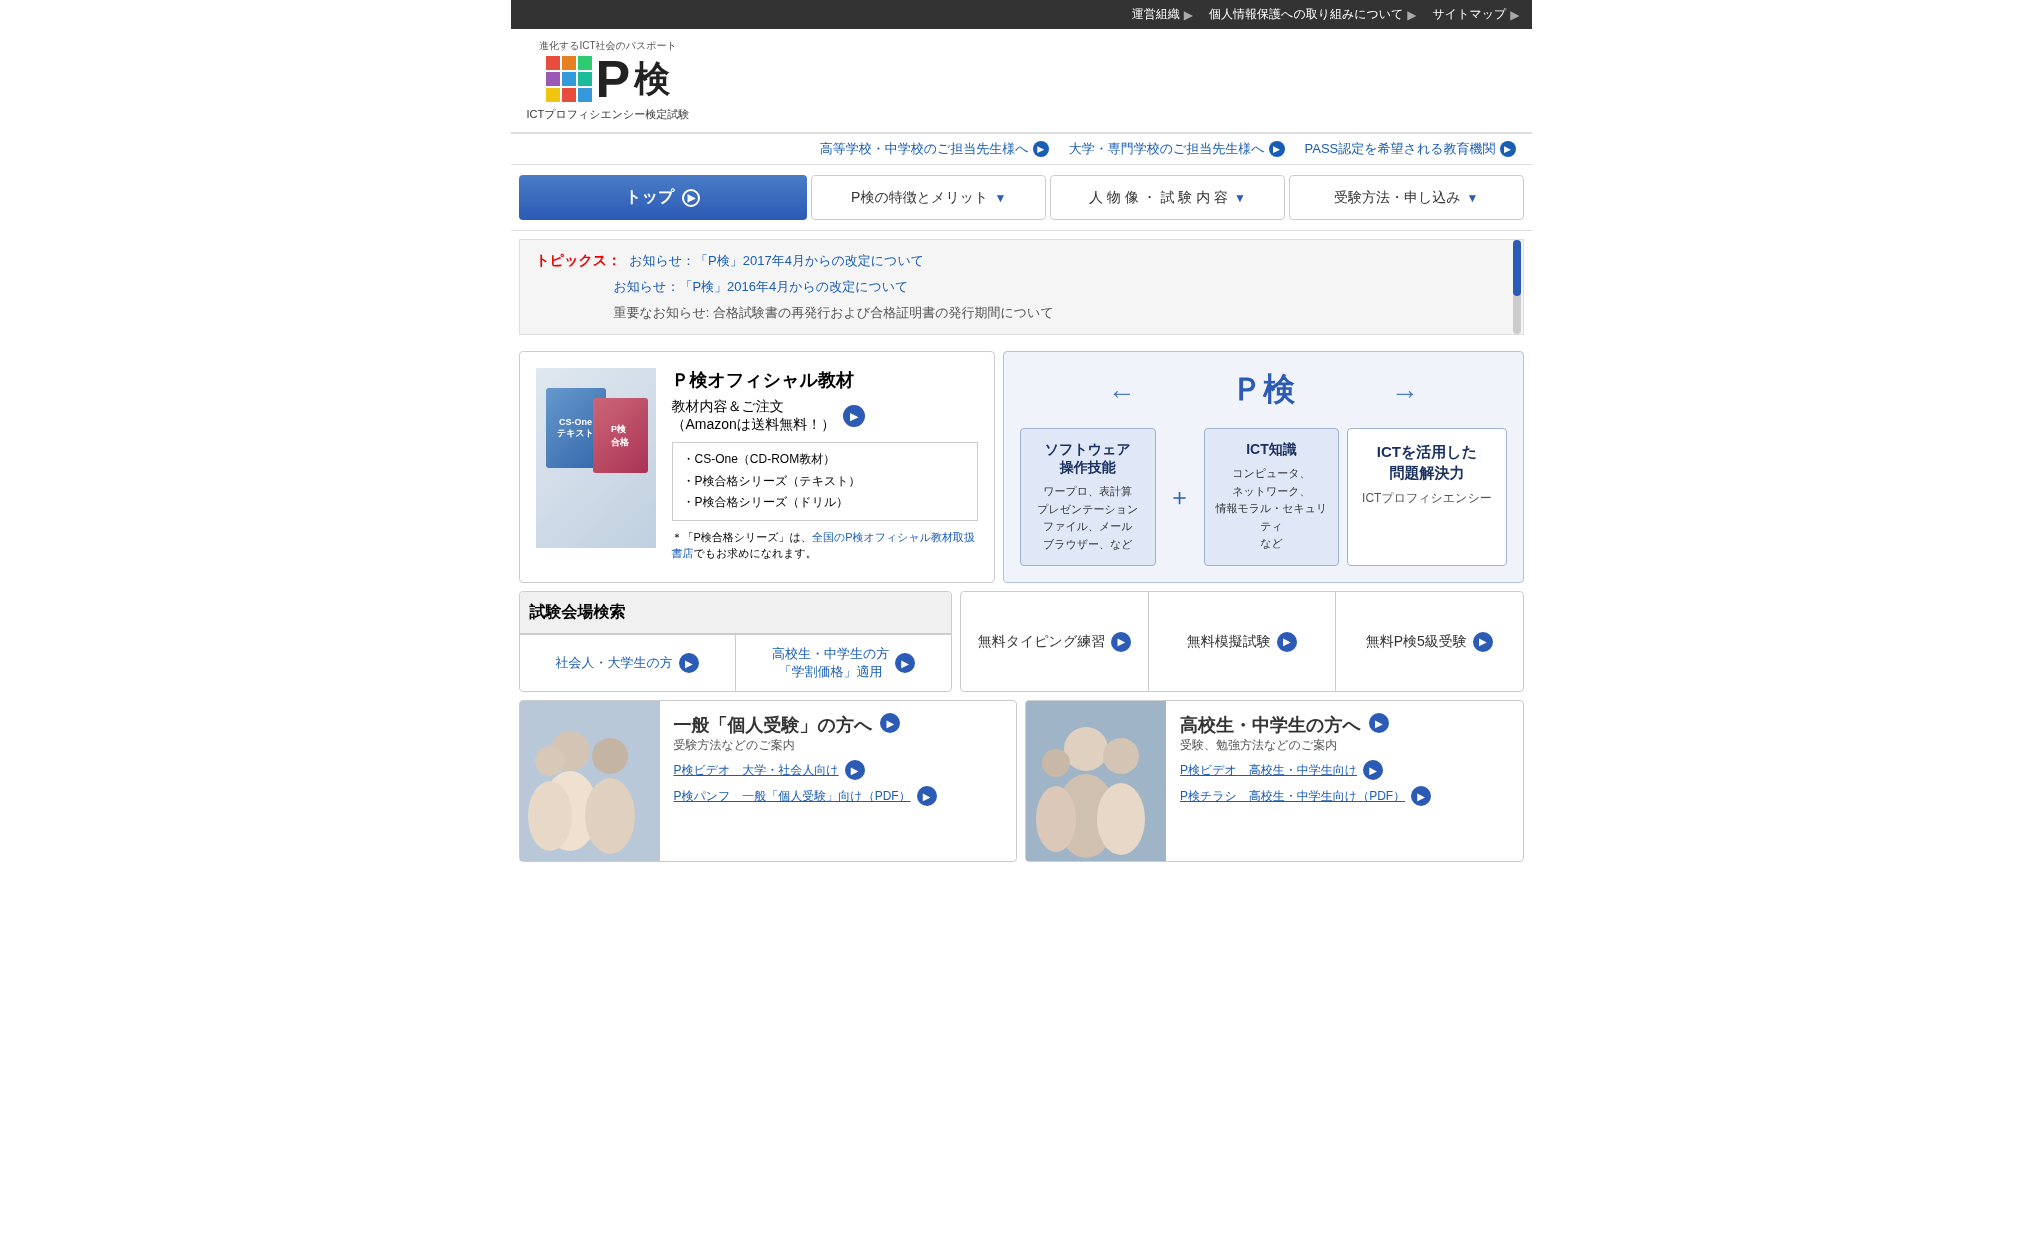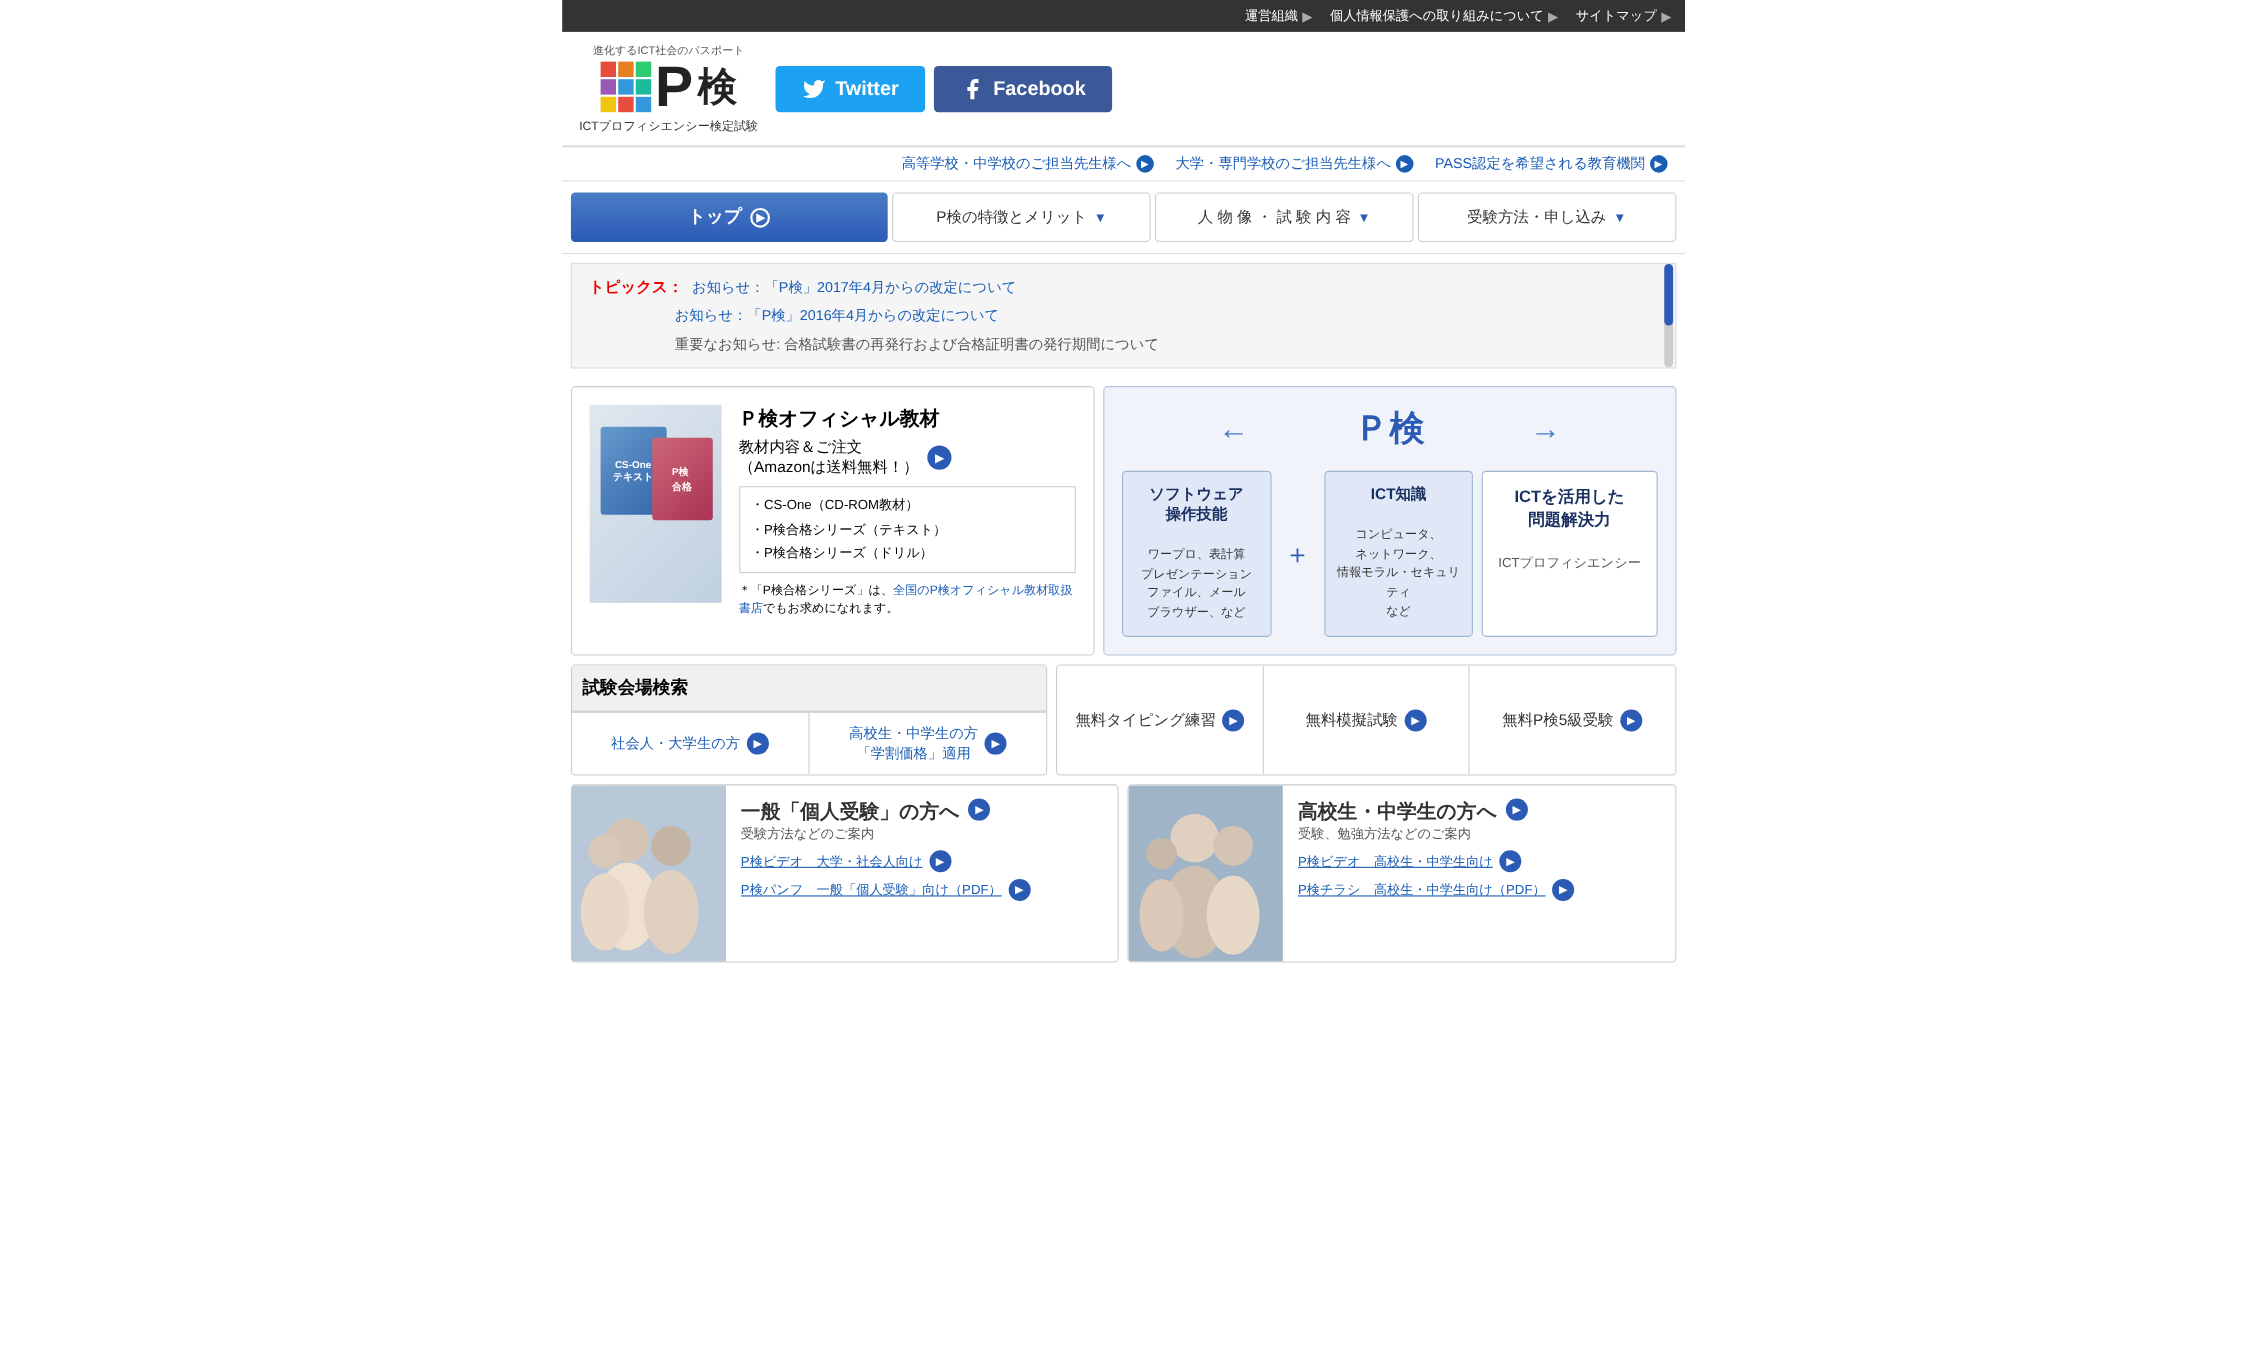--- a/index.html
+++ b/index.html
@@ -270,21 +270,21 @@
     .pken-boxes { display: flex; gap: 8px; align-items: stretch; }
     .pken-box {
       flex: 1;
       background: #e0e8f8;
       border: 1px solid #a0b4d0;
       border-radius: 4px;
       padding: 12px 8px;
       text-align: center;
       font-size: 13px;
     }
-    .pken-box-title { font-weight: bold; font-size: 14px; color: #1a3060; margin-bottom: 19px; }
+    .pken-box-title { font-weight: bold; font-size: 14px; color: #1a3060; margin-bottom: 6px; }
     .pken-box-sub { font-size: 11px; color: #333; line-height: 1.6; }
     .pken-plus { font-size: 24px; color: #2b5bb5; display: flex; align-items: center; padding: 0 4px; }
     .pken-box-right {
       flex: 1.2;
       background: #fff;
       border: 1px solid #a0b4d0;
       border-radius: 4px;
       padding: 12px 8px;
       text-align: center;
     }
@@ -410,34 +410,20 @@
         <div style="background:#f1c40f"></div>
         <div style="background:#e74c3c"></div>
         <div style="background:#3498db"></div>
       </div>
       <span class="logo-text">P</span>
       <span class="logo-kanji">検</span>
     </div>
     <div class="logo-bottom">ICTプロフィシエンシー検定試験</div>
   </div>
 
-  <div class="social-buttons">
-    <button class="twitter-btn">
-      <svg width="22" height="22" viewBox="0 0 24 24" fill="white">
-        <path d="M23 3a10.9 10.9 0 01-3.14 1.53 4.48 4.48 0 00-7.86 3v1A10.66 10.66 0 013 4s-4 9 5 13a11.64 11.64 0 01-7 2c9 5 20 0 20-11.5a4.5 4.5 0 00-.08-.83A7.72 7.72 0 0023 3z"></path>
-      </svg>
-      <span>Twitter</span>
-    </button>
-    <button class="facebook-btn">
-      <svg width="22" height="22" viewBox="0 0 24 24" fill="white">
-        <path d="M18 2h-3a5 5 0 00-5 5v3H7v4h3v8h4v-8h3l1-4h-4V7a1 1 0 011-1h3z"></path>
-      </svg>
-      <span>Facebook</span>
-    </button>
-  </div>
 </div>
 
 <div class="sub-nav">
   <a href="#">
     <span>高等学校・中学校のご担当先生様へ</span>
     <span class="circle-arrow">▶</span>
   </a>
   <a href="#">
     <span>大学・専門学校のご担当先生様へ</span>
     <span class="circle-arrow">▶</span>

